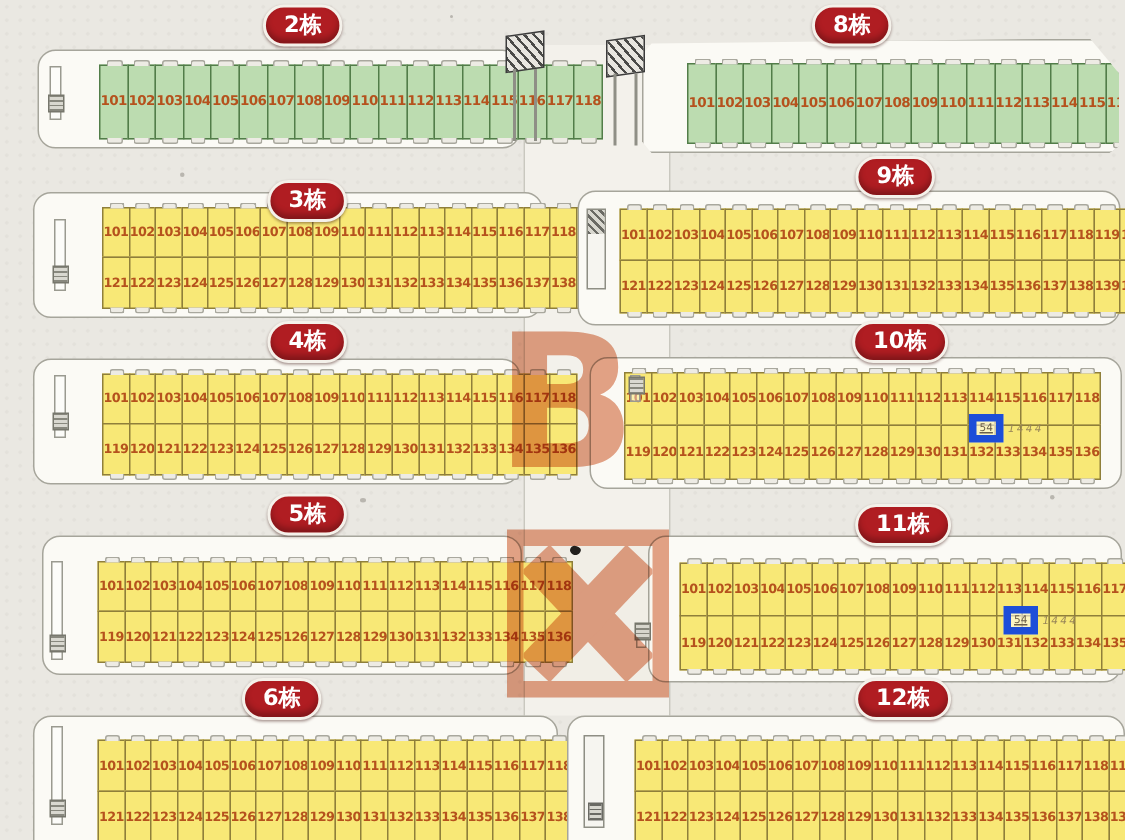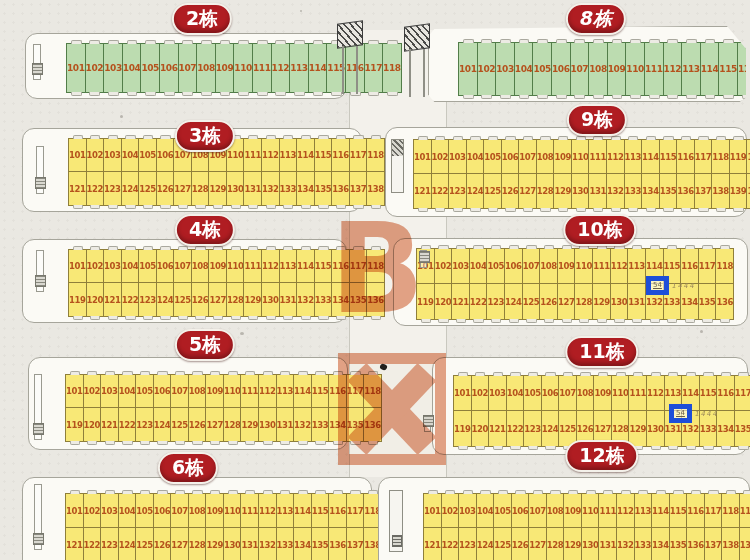--- a/index.html
+++ b/index.html
@@ -19,21 +19,21 @@
     box-sizing:border-box;margin-left:-1px;margin-top:-1px;}
   .stall-row .stall:first-child{margin-left:12px;}
   .stall-row:first-child .stall{margin-top:0;}
   .green .stall{background:var(--green-fill);border:1px solid var(--green-border);color:var(--num);font-size:9px;}
   .yellow .stall{background:var(--yellow-fill);border:1px solid var(--yellow-border);color:var(--num);}
   .stall-row:first-child .stall::before{content:"";position:absolute;top:-4px;left:22%;width:50%;height:3px;
     background:#edebe4;border:1px solid #a9a89e;border-bottom:none;border-radius:2px 2px 0 0;}
   .stall-row:last-child .stall::after{content:"";position:absolute;bottom:-4px;left:22%;width:50%;height:3px;
     background:#edebe4;border:1px solid #a9a89e;border-top:none;border-radius:0 0 2px 2px;}
   .badge{position:absolute;transform:translateX(-50%);background:var(--badge-red);color:#fff;
-    font-weight:bold;font-size:19px;line-height:1;padding:4px 12px 5px;border-radius:16px;
+    font-weight:bold;font-size:15px;line-height:1;padding:4px 12px 5px;border-radius:16px;
     border:2px solid #f4f1ea;box-shadow:0 1px 2px rgba(60,20,15,.45), inset 0 -3px 4px rgba(0,0,0,.28);
     z-index:5;white-space:nowrap;}
   .note{position:absolute;display:flex;gap:3px;align-items:center;z-index:4;}
   .note-box{border:5px solid #1d4ed8;color:#6b5f4a;font-size:7px;line-height:1;padding:1px 2px;background:rgba(255,255,255,.55);text-decoration:underline;}
   .note-scribble{color:#9a8758;font-size:7px;font-style:italic;letter-spacing:1.5px;}
   .wm-b{position:absolute;left:330px;top:212px;font-size:124px;font-weight:800;line-height:0.92;
     color:var(--salmon);mix-blend-mode:multiply;z-index:3;}
   .wm-xbox{position:absolute;left:338px;top:353px;width:108px;height:112px;box-sizing:border-box;
     border:11px solid var(--salmon);background:rgba(251,250,245,.55);mix-blend-mode:multiply;z-index:3;}
   .wm-xbox svg{display:block;width:100%;height:100%;}
@@ -331,21 +331,21 @@
             <div class="stall">111</div>
             <div class="stall">112</div>
             <div class="stall">113</div>
             <div class="stall">114</div>
             <div class="stall">115</div>
             <div class="stall">116</div>
             <div class="stall">117</div>
           </div>
         </div>
       </div>
-      <div class="badge" style="left: 596px; top: 3px; font-style: italic;">8栋</div>
+      <div class="badge" style="left: 568px; top: 3px;">8栋</div>
       <div class="bpad" style="left: 385px; top: 127px; width: 362px; height: 90px;">
         <div class="stall-grid yellow" style="left: 15px; top: 11px; width: 322px; height: 70px;">
           <div class="stall-row">
             <div class="stall">101</div>
             <div class="stall">102</div>
             <div class="stall">103</div>
             <div class="stall">104</div>
             <div class="stall">105</div>
             <div class="stall">106</div>
             <div class="stall">107</div>
@@ -527,15 +527,15 @@
             <div class="stall">134</div>
             <div class="stall">135</div>
             <div class="stall">136</div>
             <div class="stall">137</div>
             <div class="stall">138</div>
             <div class="stall">139</div>
             <div class="stall">140</div>
           </div>
         </div>
       </div>
-      <div class="badge" style="left: 602px; top: 440px; text-align: right;">12栋</div>
+      <div class="badge" style="left: 602px; top: 452px; text-align: right;">12栋</div>
     </div>
 </div>
 
 </body></html>

